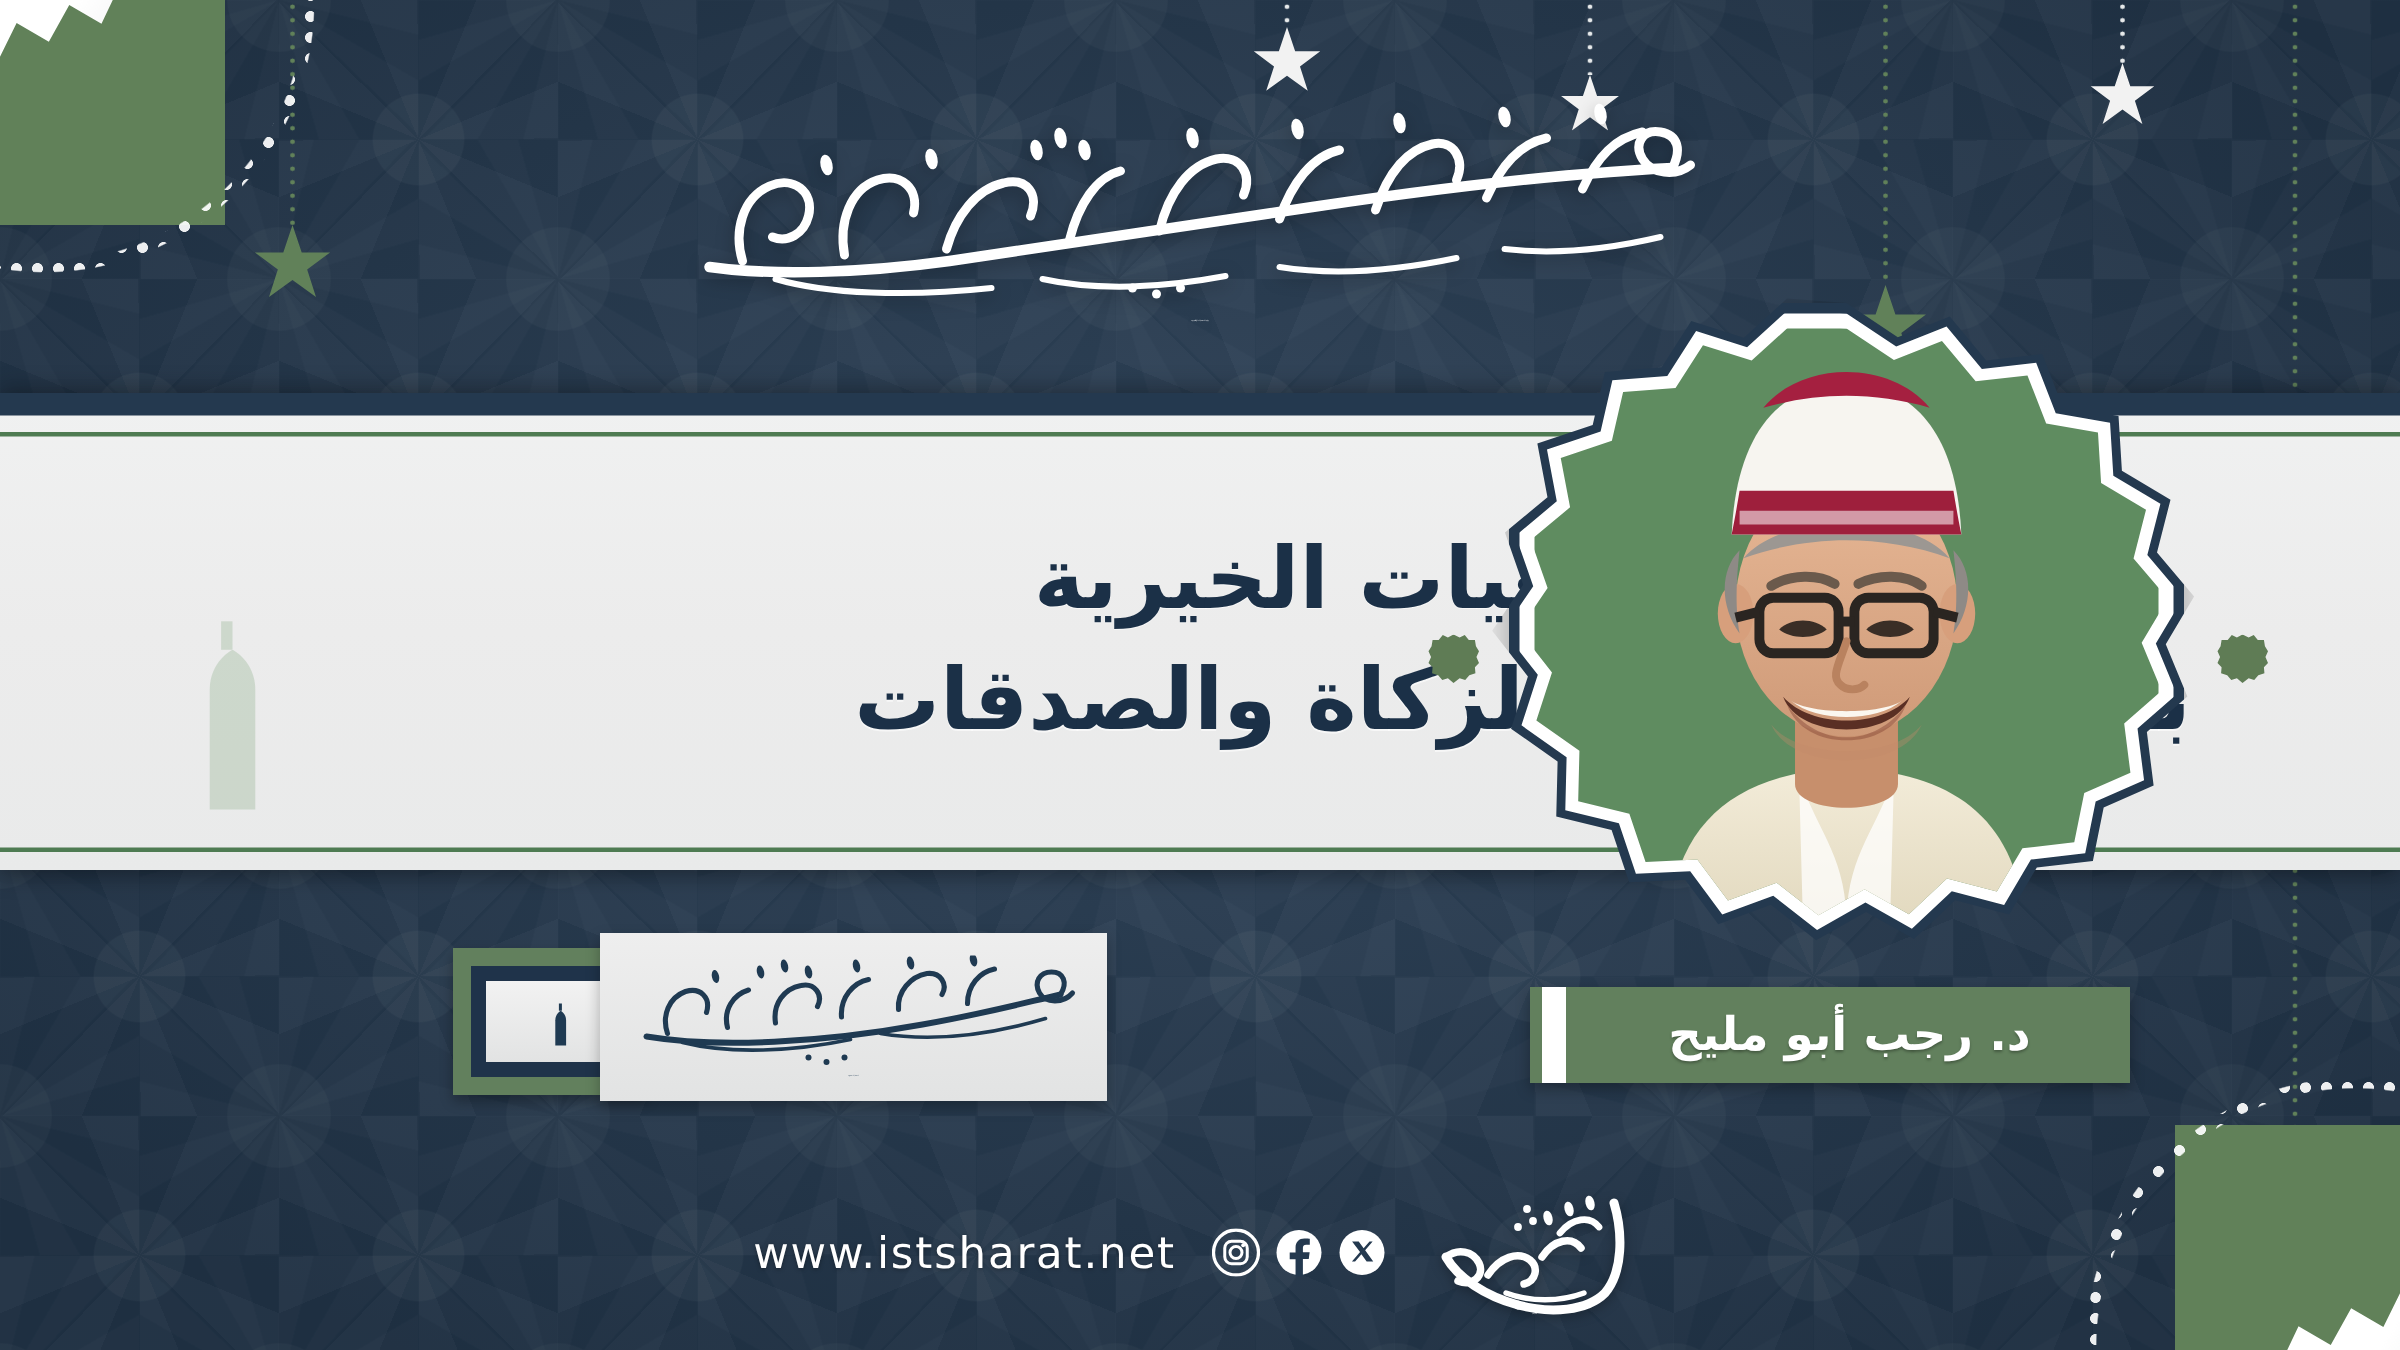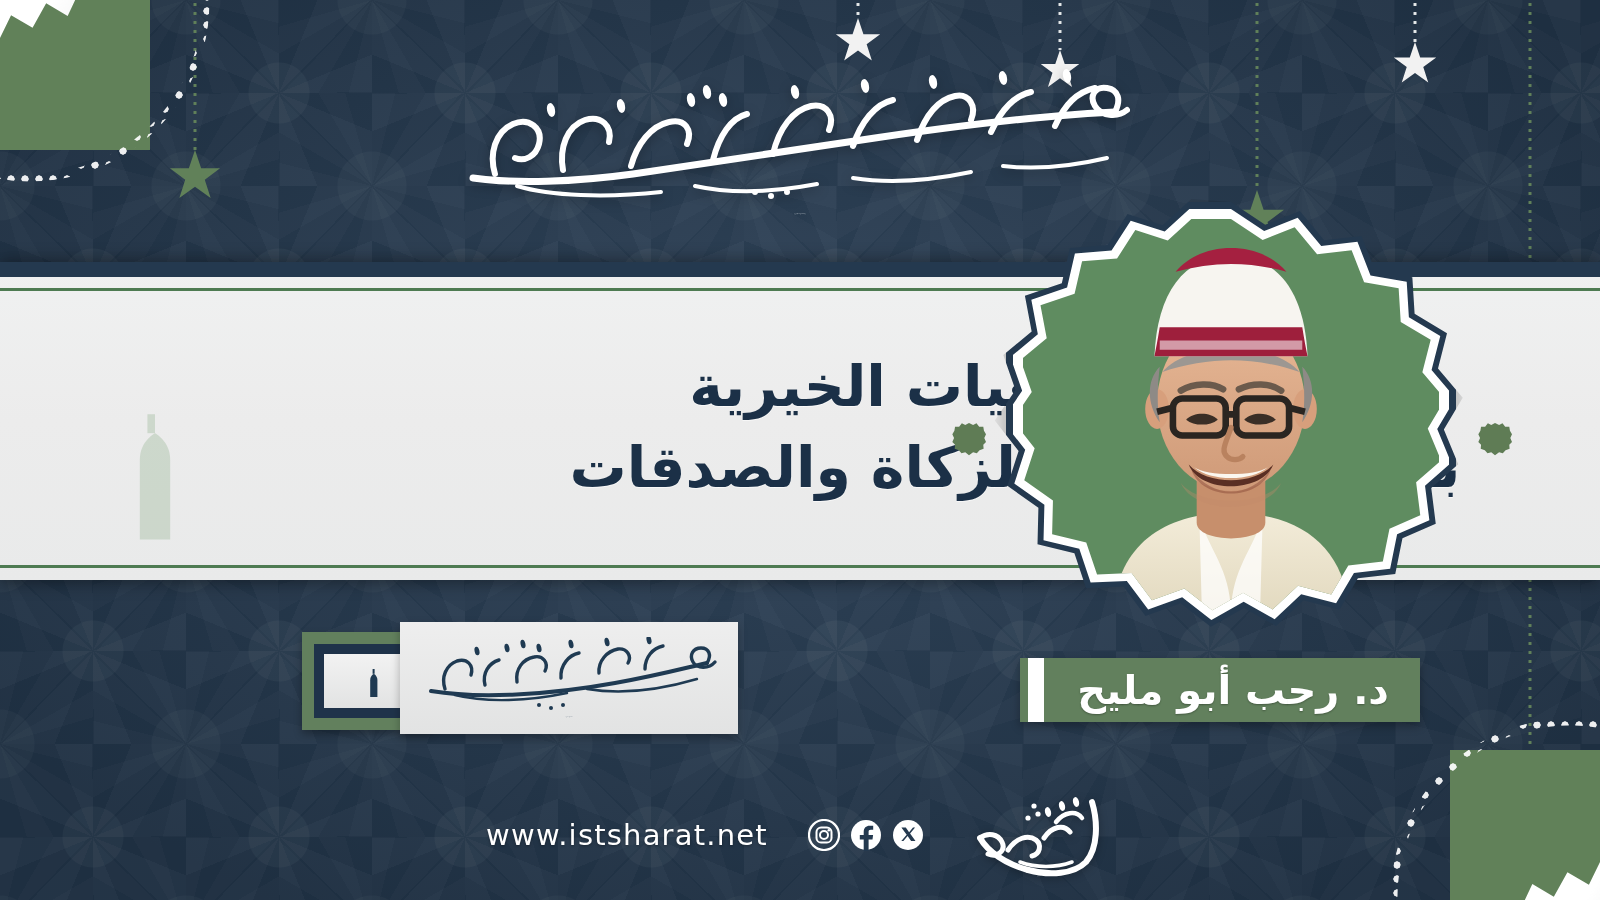--- a/index.html
+++ b/index.html
@@ -178,21 +178,21 @@
     position:absolute; left:1020px; top:658px; width:400px; height:64px;
     background:#62805d;
     display:flex; align-items:center; justify-content:center;
     box-shadow:0 4px 9px rgba(0,0,0,.3);
   }
   .namebadge .whitebar{
     position:absolute; right:auto; left:8px; top:0; bottom:0; width:16px; background:#ffffff;
   }
   .namebadge .nm{
     font-family:"DejaVu Sans","Liberation Sans",sans-serif;
-    color:#ffffff; font-weight:bold; font-size:40px;
+    color:#ffffff; font-weight:bold; font-size:31px;
     direction:rtl; white-space:nowrap; padding-left:26px;
     text-shadow:0 1px 2px rgba(0,0,0,.3);
   }
 
   
   .consult{
     position:absolute; left:302px; top:622px; width:436px; height:118px;
   }
   .consult .greenbox{
     position:absolute; left:0; top:10px; width:130px; height:98px;
@@ -211,21 +211,21 @@
   .consult .whitepanel{
     position:absolute; left:98px; top:0; width:338px; height:112px;
     background:linear-gradient(180deg,#eeeeee,#e2e3e3);
     box-shadow:0 4px 9px rgba(0,0,0,.28);
     display:flex; align-items:center; justify-content:center;
   }
 
   
   .footer{
     position:absolute; left:0; right:0; bottom:20px; height:90px;
-    display:flex; align-items:center; justify-content:center; gap:40px;
+    display:flex; align-items:center; justify-content:center; gap:24px;
     direction:rtl;
   }
   .footer .mlogo{ filter:drop-shadow(0 2px 4px rgba(0,0,0,.3)); }
   .socials{ display:flex; gap:10px; align-items:center; direction:ltr; }
   .socials .si{ width:32px; height:32px; }
   .weburl{
     font-family:"DejaVu Sans","Liberation Sans",sans-serif;
     color:#ffffff; font-size:29px; letter-spacing:1.2px; direction:ltr;
     text-shadow:0 1px 3px rgba(0,0,0,.35);
   }

